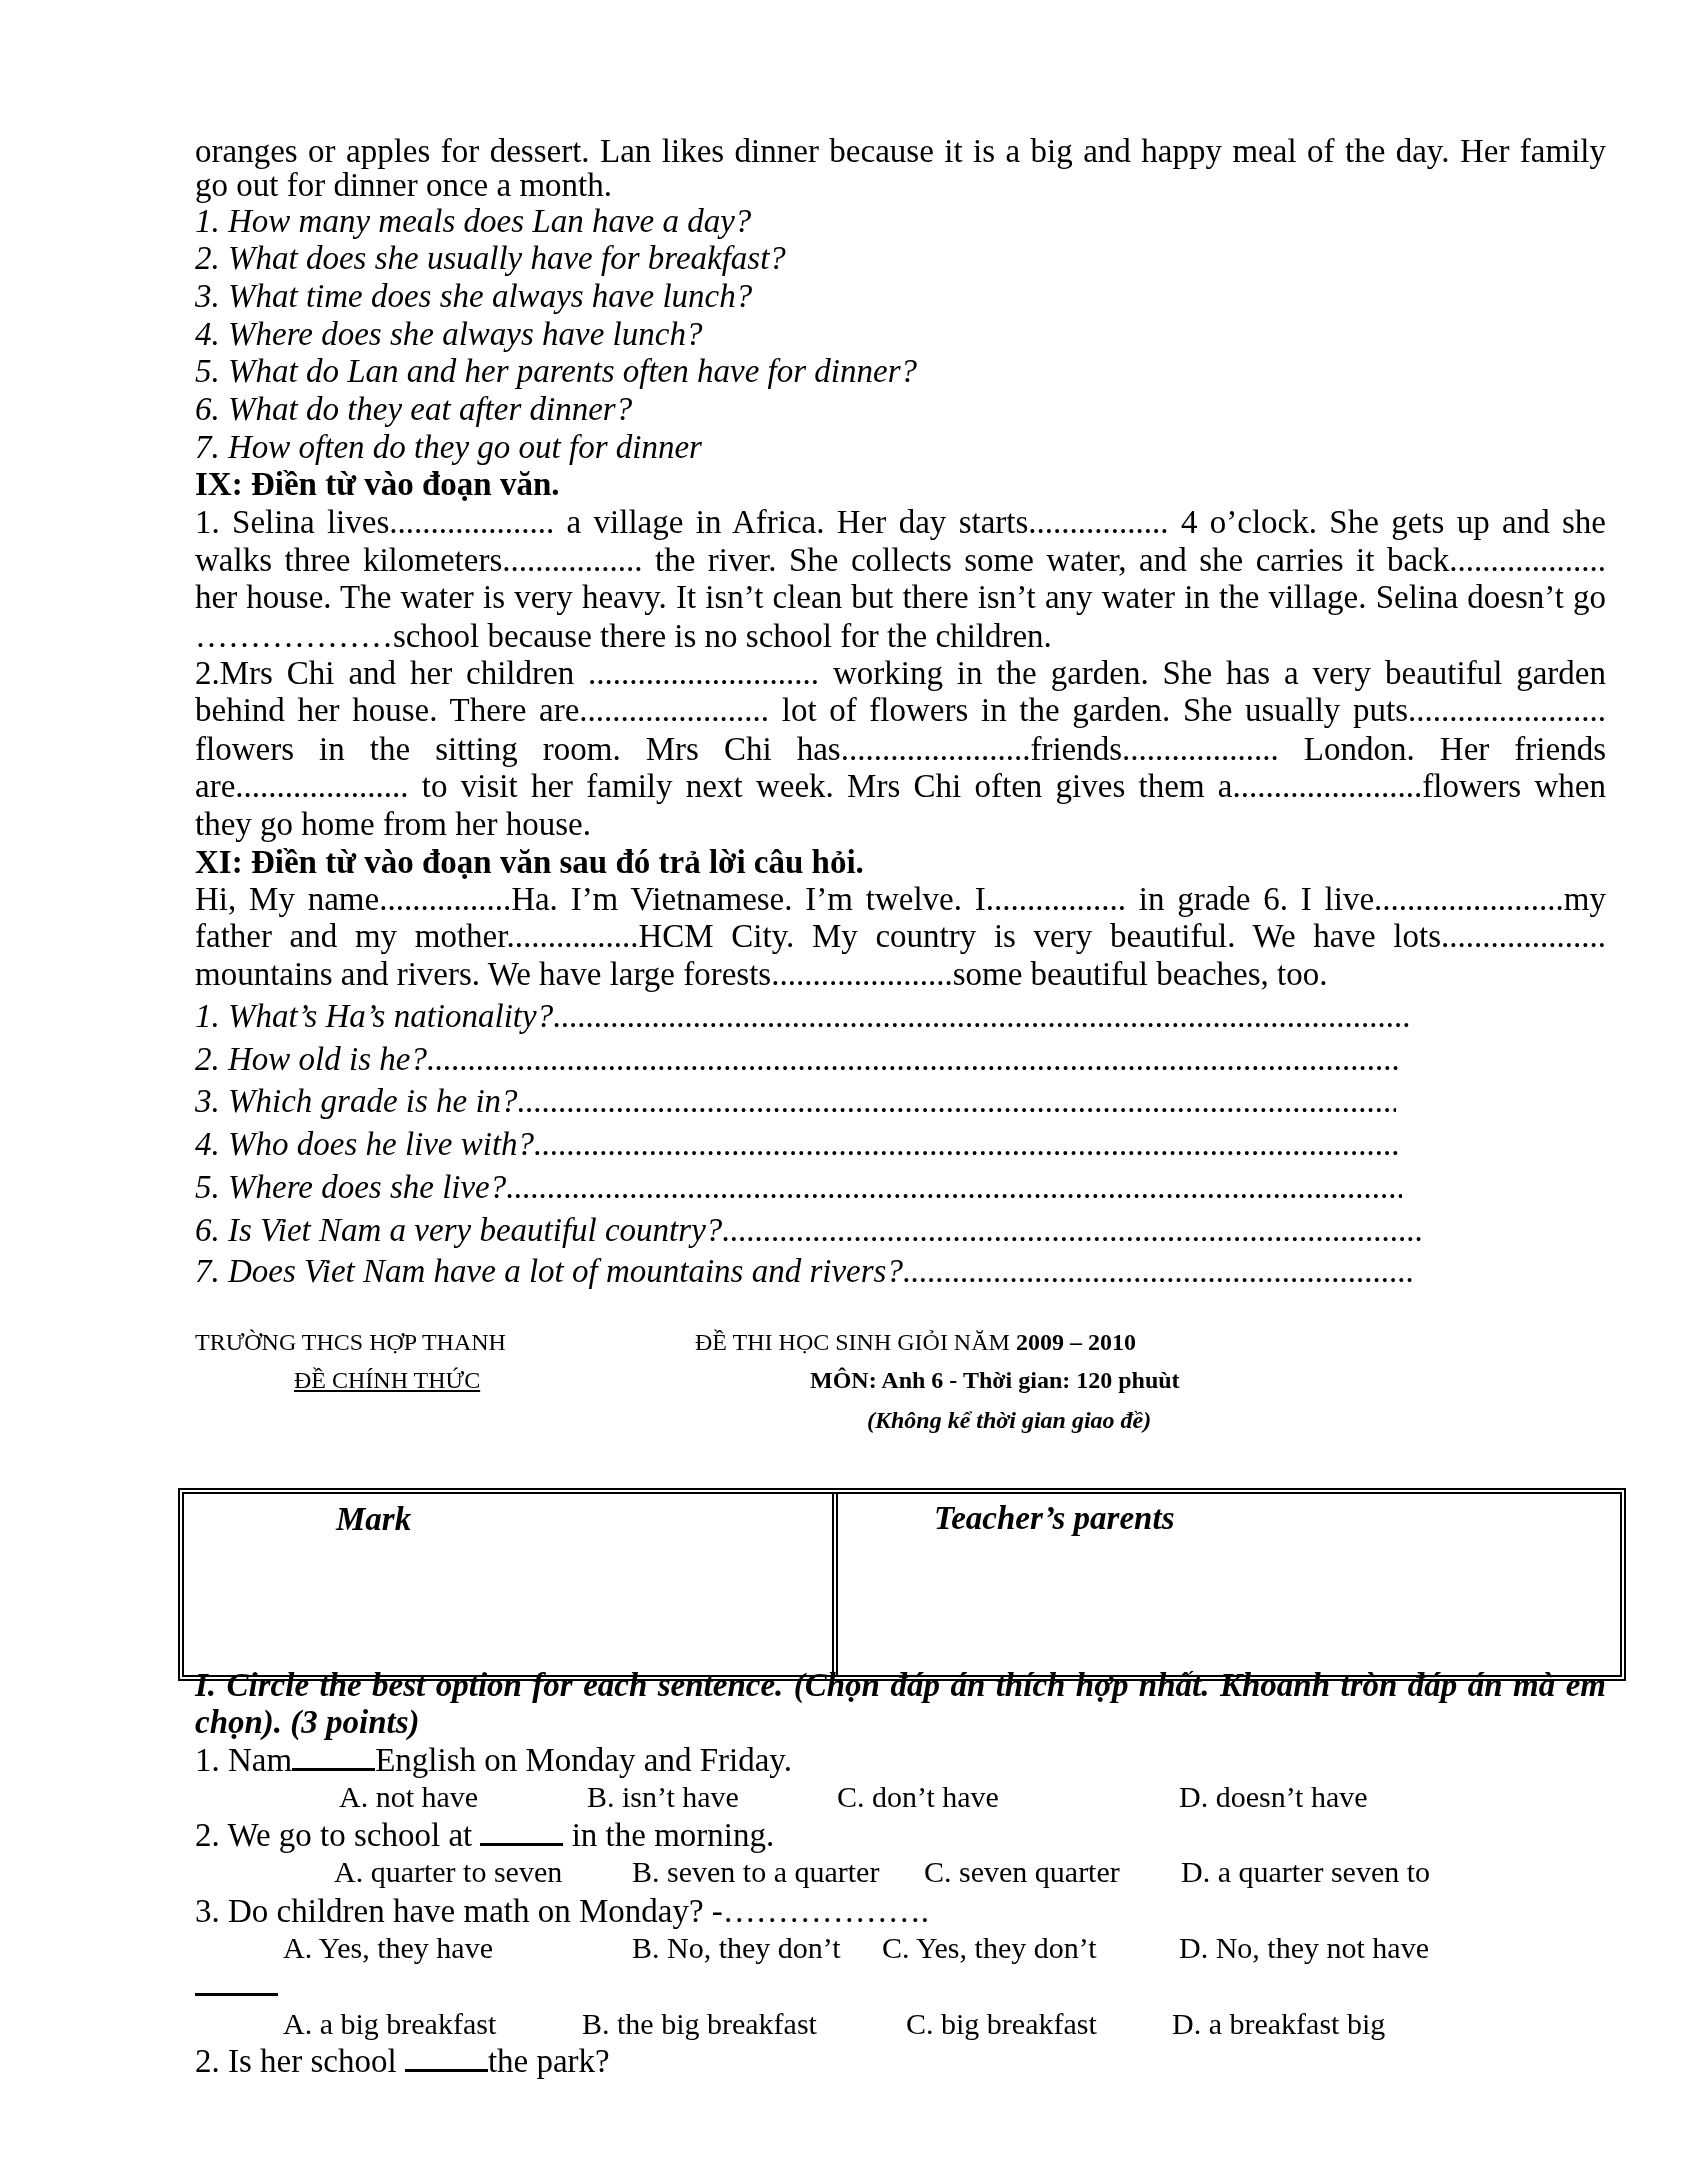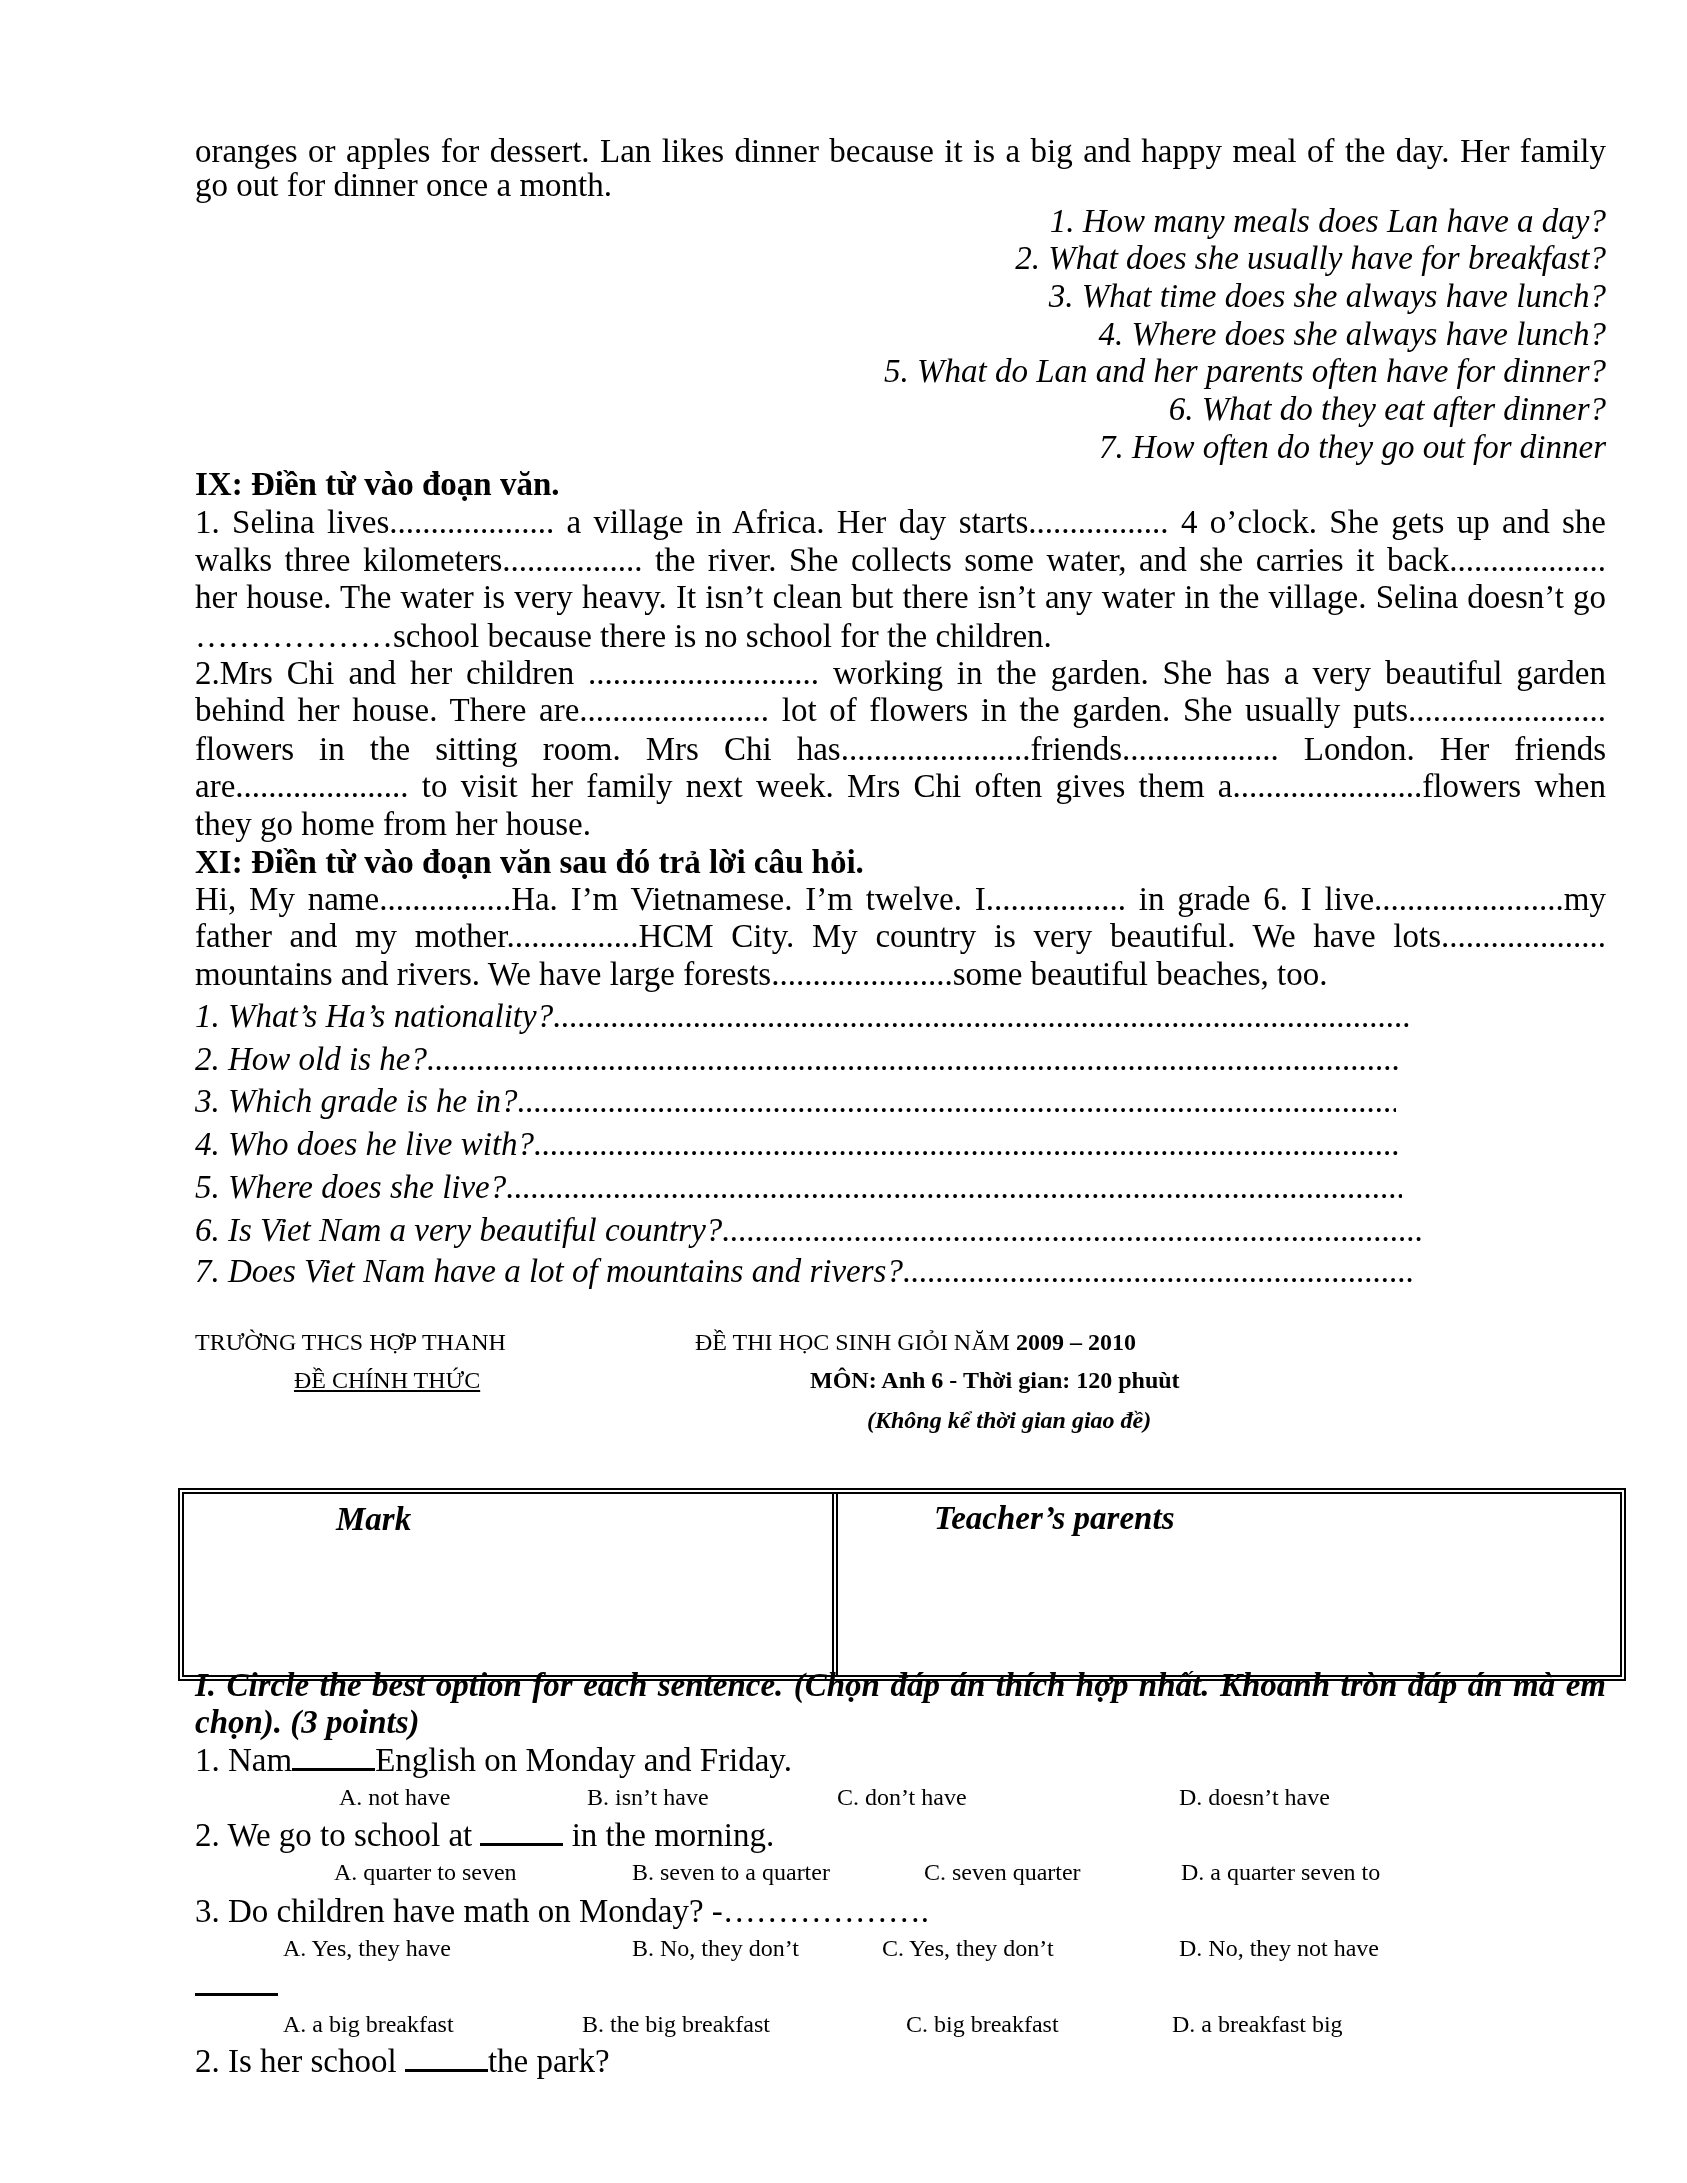--- a/index.html
+++ b/index.html
@@ -1,25 +1,25 @@
 <!DOCTYPE html>
 <html style="font-size:10.6px"><head>
 <meta charset="utf-8">
 <style>
   html, body { margin:0; padding:0; background:#ffffff; }
   body { width:1687px; height:2183px; position:relative; overflow:hidden;
          font-family:"Liberation Serif","DejaVu Serif",serif; color:#000; }
   .ln { position:absolute; left:195px; width:1411px; font-size:33px; line-height:38px; white-space:nowrap; }
   .just { text-align:justify; text-align-last:justify; white-space:normal; }
-  .it { font-style:italic;text-align:right; }
+  .it { font-style:italic; }
   .b { font-weight:bold; }
   .bi { font-weight:bold; font-style:italic; }
   .u { text-decoration:underline; }
   .blank { display:inline-block; border-bottom:3.3px solid #000; height:26.5px; vertical-align:baseline; }
-  .opt { position:absolute; font-size:24px; line-height:38px; white-space:nowrap; }
+  .opt { position:absolute; font-size:30px; line-height:38px; white-space:nowrap; }
   .tbl { position:absolute; left:178px; top:1488px; width:1448px; height:193px; border:2px double #000; border-width:6px; border-style:double; box-sizing:border-box; }
   .tbl .div { position:absolute; left:648px; top:0; bottom:0; border-left:6px double #000; }
   .tcell { position:absolute; font-size:33px; font-weight:bold; font-style:italic; line-height:38px; white-space:nowrap; }
   .hdr { position:absolute; font-size:24px; line-height:38px; white-space:nowrap; }
 </style>
 </head>
 <body>
 
 <div class="ln just" style="top:132px">oranges or apples for dessert. Lan likes dinner because it is a big and happy meal of the day. Her family</div>
 <div class="ln" style="top:166px">go out for dinner once a month.</div>

